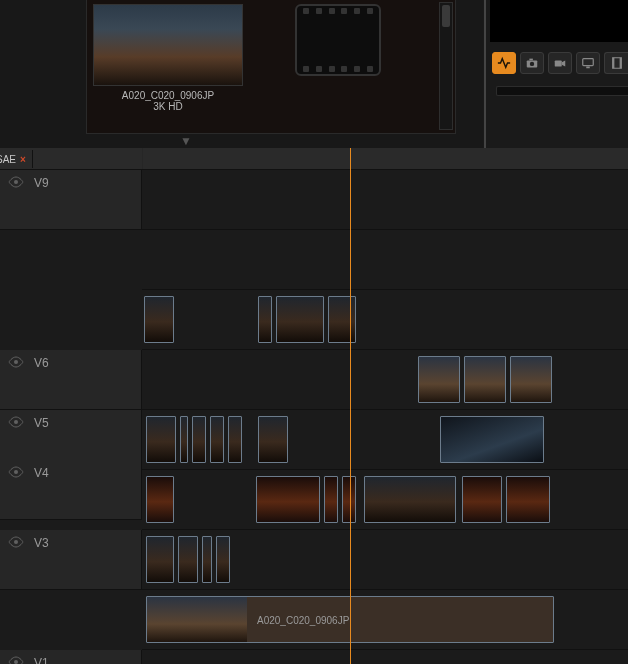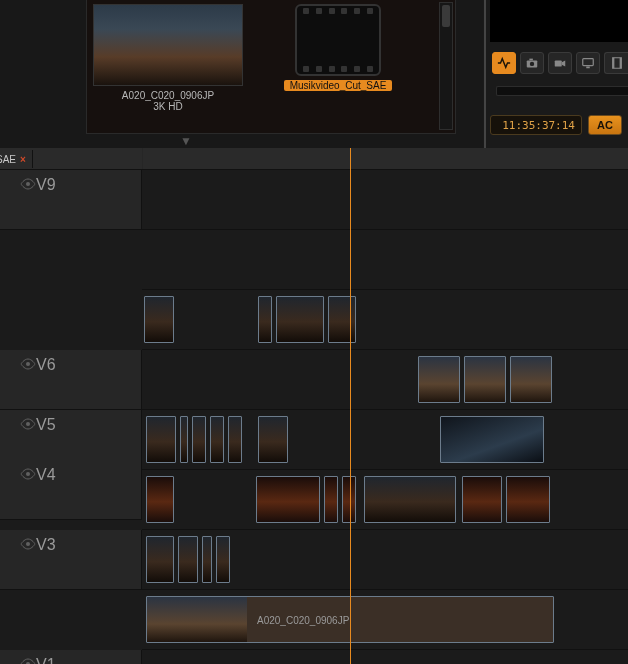--- a/index.html
+++ b/index.html
@@ -29,21 +29,21 @@
   .tool-btn svg{width:14px;height:14px}
   .prog{position:absolute;left:10px;top:86px;right:0;height:10px;background:#0e0e0e;border:1px solid #2c2c2c;border-right:none;border-radius:2px 0 0 2px}
   .bot-row{position:absolute;left:4px;top:114px;right:0;height:22px;display:flex;gap:6px;align-items:center}
   .tc-box{width:92px;height:20px;border:1px solid #4a3a1e;border-radius:3px;background:#16110a;color:#e0a247;display:flex;align-items:center;justify-content:flex-end;padding-right:6px;font-size:11px;font-family:monospace}
   .ac-btn{height:20px;padding:0 8px;border:1px solid #6a4a1e;border-radius:3px;background:linear-gradient(#e8921e,#c97510);color:#1a1208;font-weight:bold;display:flex;align-items:center}
   
   .timeline{position:absolute;left:0;top:148px;right:0;bottom:0;background:#1b1b1b}
   .tl-header{height:22px;background:#2a2a2a;border-bottom:1px solid #111;position:relative}
   .tab{position:absolute;left:-10px;top:2px;height:18px;padding:0 6px;display:flex;align-items:center;gap:4px;font-size:10px;color:#c8c8c8;border-right:1px solid #111}
   .tab .x{color:#d04a2a;font-weight:bold;cursor:pointer}
-  .track-head{position:absolute;left:0;width:142px;background:#262626;border-right:1px solid #111;border-bottom:1px solid #111;display:flex;align-items:flex-start;padding:6px 20px;color:#9a9a9a;font-size:16px}
+  .track-head{position:absolute;left:0;width:142px;background:#262626;border-right:1px solid #111;border-bottom:1px solid #111;display:flex;align-items:flex-start;gap:10px;padding:6px 8px;color:#9a9a9a;font-size:12px}
   .eye svg{width:16px;height:12px;opacity:.6}
   .track-body{position:absolute;left:142px;right:0;border-bottom:1px solid #111;background:#1b1b1b}
   .playhead{position:absolute;top:0;width:0;border-left:1px solid #e78a1f;z-index:50;pointer-events:none}
   .clip{position:absolute;top:6px;bottom:6px;background:#3b2f26;border:1px solid #6c7c8c;border-radius:1px;overflow:hidden}
   .clip .img{position:absolute;inset:0;background:linear-gradient(180deg,#3a4552 0%,#4a3626 55%,#1b120c 100%)}
   .clip.blue .img{background:linear-gradient(160deg,#10151c,#2c3c4c 60%,#0a0e14)}
   .clip.rust .img{background:linear-gradient(180deg,#1a0d0a,#5a2812 55%,#1a0d0a)}
   .clip.band .img{background:linear-gradient(180deg,#2b3442,#5a4430 60%,#1f150e)}
   .clip.stage .img{background:linear-gradient(180deg,#20262e,#3a2a1e 55%,#120c08)}
   .clip-label{position:absolute;left:110px;top:50%;transform:translateY(-50%);font-size:10px;color:#9a9a9a;white-space:nowrap}
@@ -73,21 +73,20 @@
             </div>
           <div class="sprocket" style="bottom:2px">
               <span></span>
               <span></span>
               <span></span>
               <span></span>
               <span></span>
               <span></span>
             </div>
         </div>
-        <div><span class="clip-name sel">Musikvideo_Cut_SAE</span></div>
       </div>
       <div class="scrollbar">
         <div class="scroll-thumb"></div>
       </div>
     </div>
     <div class="arrow-down">▼</div>
   </div>
 
   <div class="viewer">
     <div class="black-area"></div>
@@ -118,24 +117,20 @@
       </div>
       <div class="tool-btn" style="border-radius:3px 0 0 3px;border-right:none">
         <svg viewBox="0 0 16 16">
             <rect x="3" y="2" width="10" height="12" fill="none" stroke="#888" stroke-width="1.2"></rect>
             <rect x="3" y="2" width="2" height="12" fill="#888"></rect>
             <rect x="11" y="2" width="2" height="12" fill="#888"></rect>
           </svg>
       </div>
     </div>
     <div class="prog"></div>
-    <div class="bot-row">
-      <div class="tc-box">11:35:37:14</div>
-      <div class="ac-btn">AC</div>
-    </div>
   </div>
 
   <div class="timeline">
     <div class="tl-header">
       <div class="tab">
         <span>SAE</span>
         <span class="x">×</span>
       </div>
 
       <div class="ruler-seg" style="left:142px"></div>

